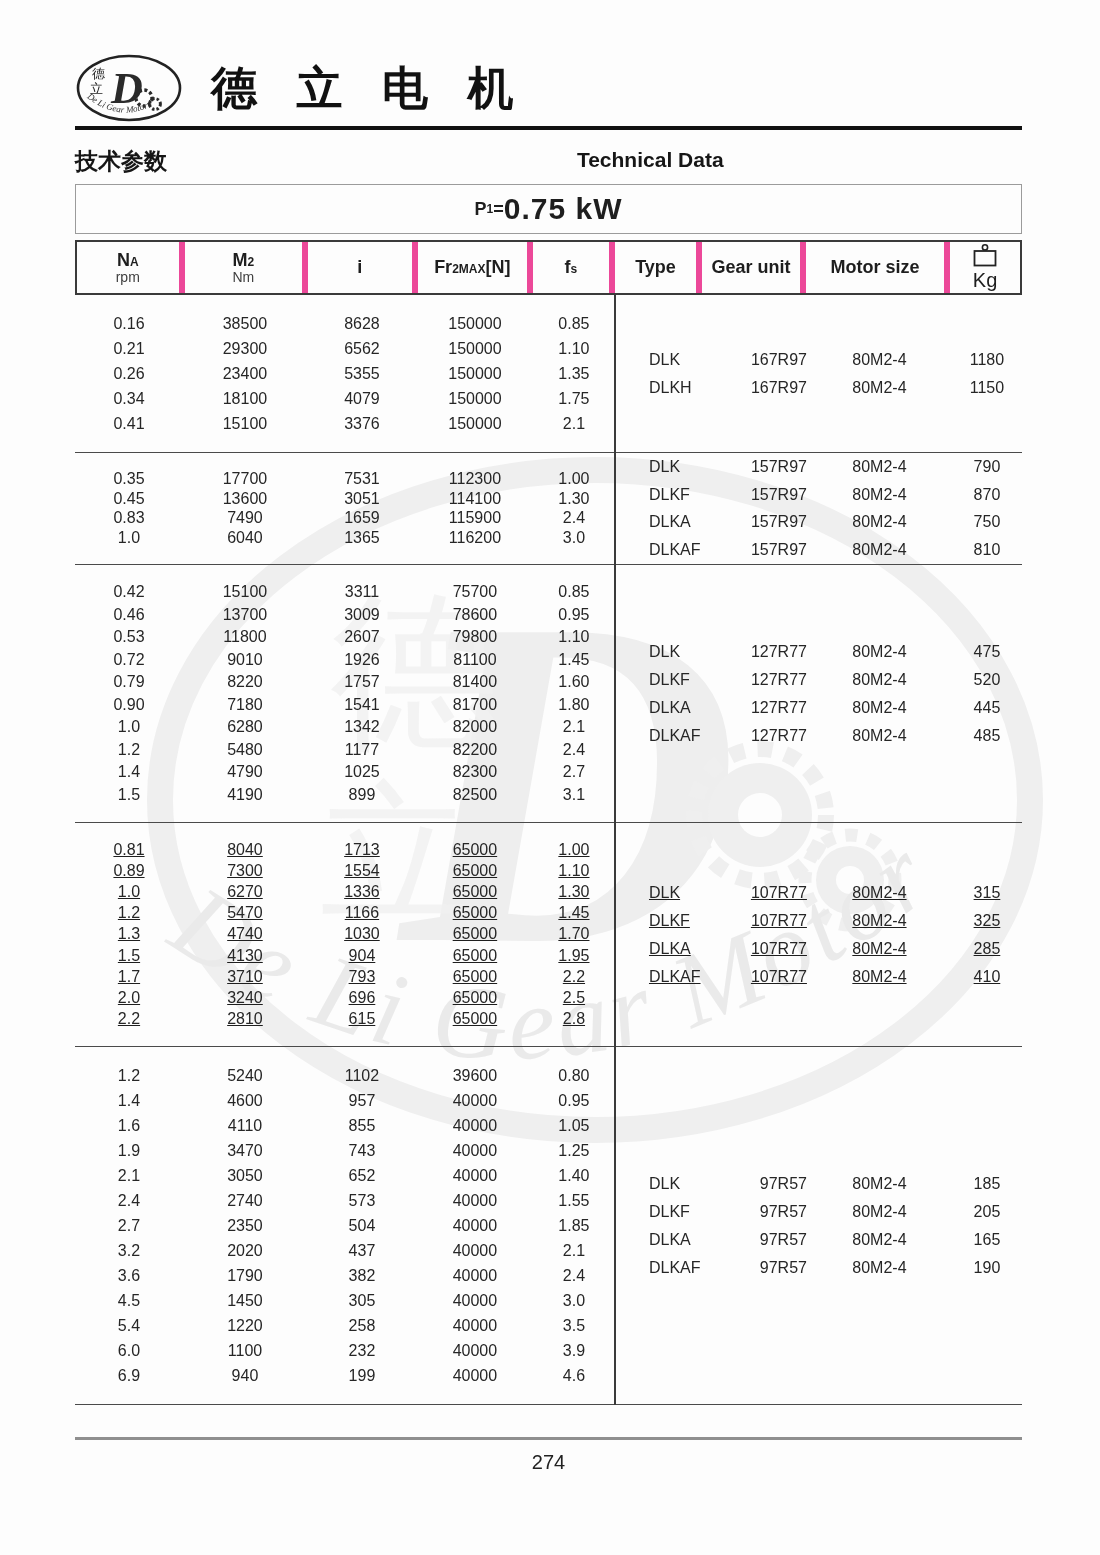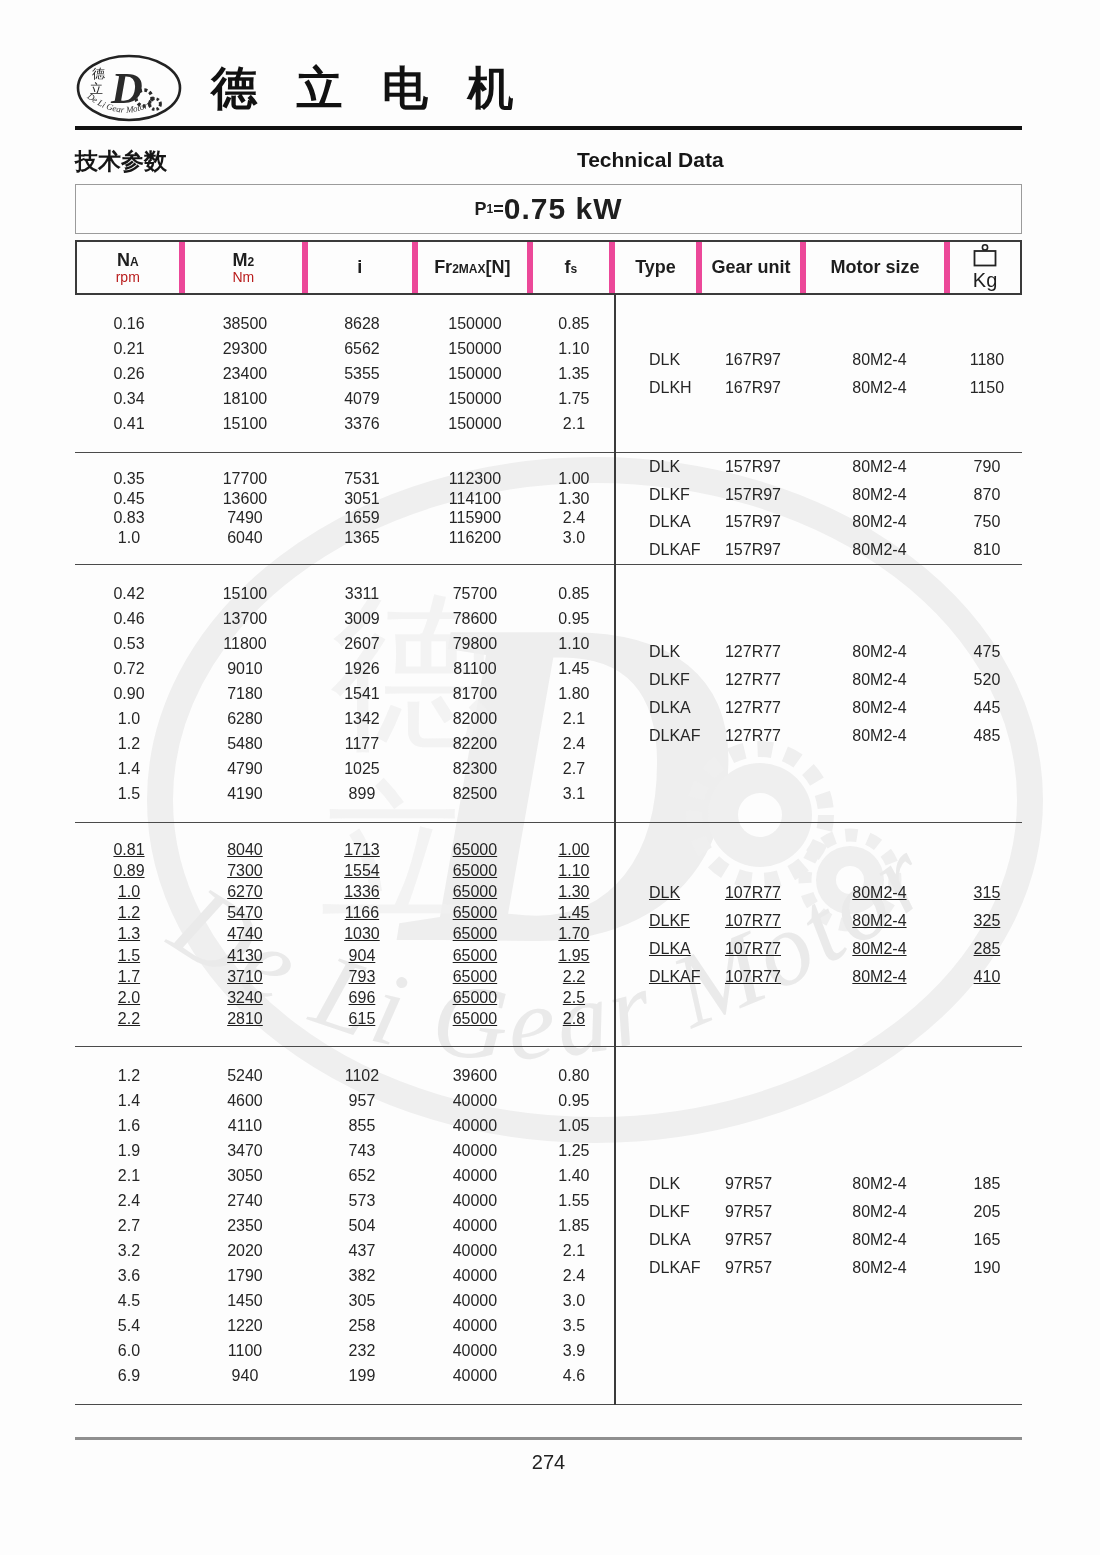--- a/index.html
+++ b/index.html
@@ -32,40 +32,40 @@
   .p-eq   { font-size:18px; font-weight:bold; }
   .p-val  { font-size:30px; font-weight:bold; letter-spacing:1px; }
 
   
   .thead { margin-top:6px; display:flex; height:55px; border:2px solid #3a3a3a; }
   .th { border-right:6px solid #ec4899; display:flex; flex-direction:column;
         align-items:center; justify-content:center; line-height:1.12; }
   .th:last-child { border-right:none; }
   .h-main { font-size:18px; font-weight:bold; }
   .h-sub  { font-size:12px; font-weight:bold; }
-  .h-unit { font-size:14px; color:#b91c1c; }
+  .h-unit { font-size:14px; color:#404040; }
   .th-na{width:11.405%} .th-m2{width:13.094%} .th-i{width:11.616%} .th-fr{width:12.249%}
   .th-fs{width:8.659%} .th-type{width:9.292%} .th-gear{width:10.982%} .th-motor{width:15.311%}
   .th-kg{width:7.392%}
   .kg-icon { display:block; margin-bottom:1px; }
   .kg-label { font-size:20px; }
 
   
   .tbody { position:relative; }
   .vdivider { position:absolute; top:0; bottom:0; left:57.02%; width:2px; margin-left:-1px;
               background:#3a3a3a; }
   .group { display:flex; border-bottom:1px solid #4a4a4a; }
   .group-left  { width:57.02%; display:flex; flex-direction:column; padding:16px 0; }
   .trow { flex:1; display:flex; align-items:center; }
   .cell { font-size:16px; color:#262626; text-align:center; }
   .cl0{width:20.0%} .cl1{width:22.96%} .cl2{width:20.37%} .cl3{width:21.48%} .cl4{width:15.19%}
   .group-right { width:42.98%; display:flex; flex-direction:column; justify-content:center; }
   .mrow { height:28px; display:flex; align-items:center; }
   .cr0{width:21.62%; text-align:left; padding-left:34px}
-  .cr1{width:25.55%; text-align:left; padding-left:22px}
+  .cr1{width:25.55%; text-align:right; padding-left:22px}
   .cr2{width:35.63%; text-align:center}
   .cr3{width:17.20%; text-align:center}
 
   
   .footer-line { margin-top:32px; border-top:3px solid #8f8f8f; }
   .page-num { margin-top:11px; text-align:center; font-size:20px; color:#222; }
 </style>
 </head>
 <body>
 
@@ -302,20 +302,27 @@
               <div class="cell cl4">1.10</div>
             </div>
             <div class="trow">
               <div class="cell cl0">0.72</div>
               <div class="cell cl1">9010</div>
               <div class="cell cl2">1926</div>
               <div class="cell cl3">81100</div>
               <div class="cell cl4">1.45</div>
             </div>
             <div class="trow">
+              <div class="cell cl0">0.79</div>
+              <div class="cell cl1">8220</div>
+              <div class="cell cl2">1757</div>
+              <div class="cell cl3">81400</div>
+              <div class="cell cl4">1.60</div>
+            </div>
+            <div class="trow">
               <div class="cell cl0">0.90</div>
               <div class="cell cl1">7180</div>
               <div class="cell cl2">1541</div>
               <div class="cell cl3">81700</div>
               <div class="cell cl4">1.80</div>
             </div>
             <div class="trow">
               <div class="cell cl0">1.0</div>
               <div class="cell cl1">6280</div>
               <div class="cell cl2">1342</div>

